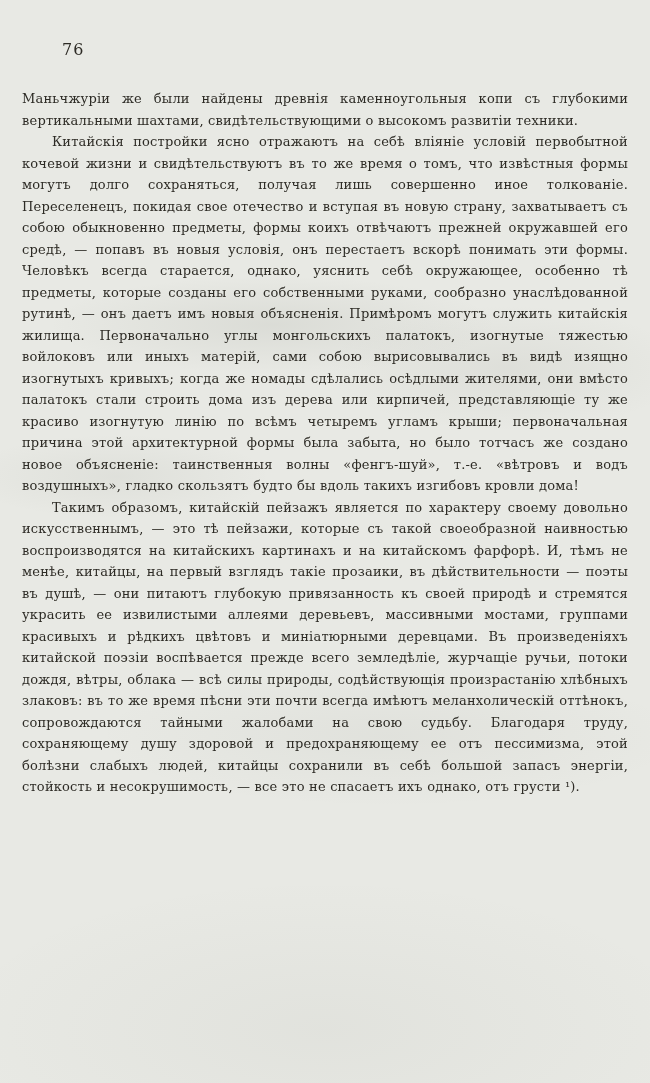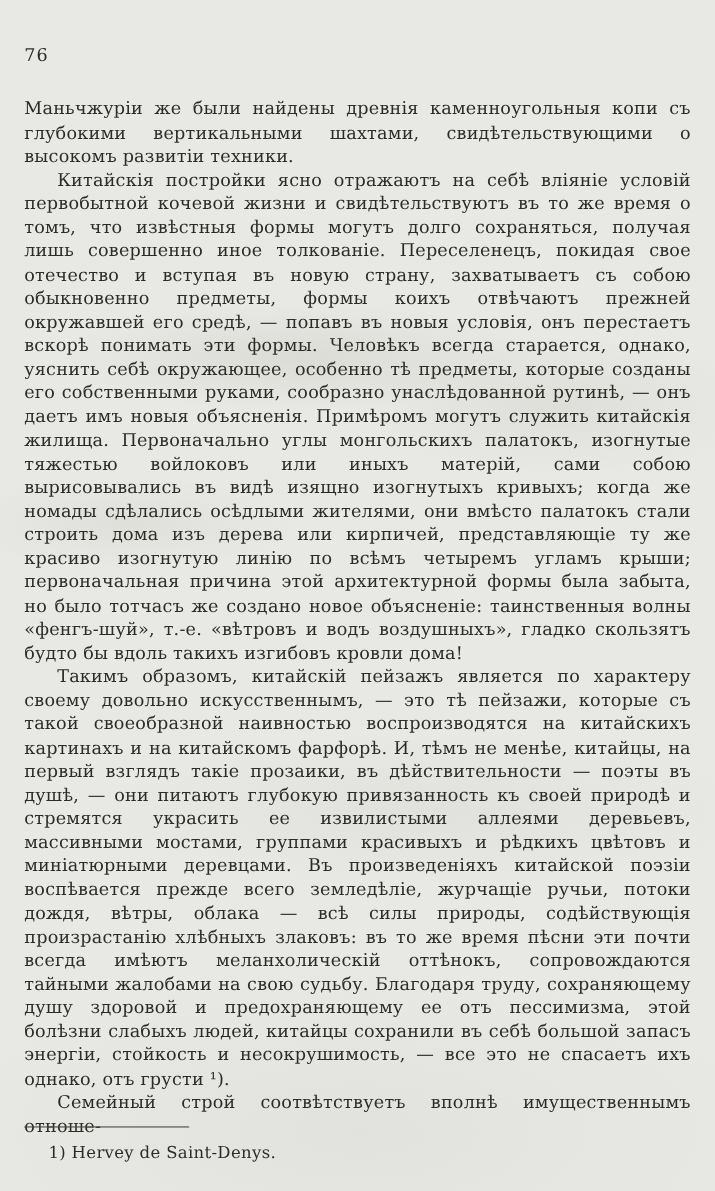--- a/index.html
+++ b/index.html
@@ -20,39 +20,40 @@
       radial-gradient(ellipse 420px 100px at 60% 68%, rgba(100,104,92,0.06), transparent 70%),
       radial-gradient(ellipse 500px 200px at 50% 95%, rgba(100,104,92,0.05), transparent 75%);
     overflow: hidden;
     color: #2d2b25;
     font-family: "DejaVu Serif", "Liberation Serif", serif;
   }
   .header {
     position: relative;
     padding: 40px 22px 0 22px;
     height: 26px;
+    margin-left: 40px;
   }
   .pagenum {
     position: absolute;
     left: 22px;
     top: 40px;
     font-size: 16px;
     letter-spacing: 1px;
   }
   .running-title {
     display: block;
     text-align: center;
     font-size: 14px;
     font-variant: small-caps;
     letter-spacing: 4px;
   }
   .body-text {
     padding: 22px 22px 0 22px;
     text-align: justify;
-    font-size: 16px;
+    font-size: 13px;
     line-height: 21.5px;
     letter-spacing: 0.2px;
   }
   .body-text p {
     margin: 0;
     text-indent: 30px;
   }
   .body-text p.noindent {
     text-indent: 0;
   }
@@ -81,21 +82,16 @@
 <div class="page">
 
   <div class="header">
     <span class="pagenum">76</span>
   </div>
 
   <div class="body-text">
     <p class="noindent">Маньчжуріи же были найдены древнія каменноугольныя копи съ глубокими вертикальными шахтами, свидѣтельствующими о высокомъ развитіи техники.</p>
     <p>Китайскія постройки ясно отражаютъ на себѣ вліяніе условій первобытной кочевой жизни и свидѣтельствуютъ въ то же время о томъ, что извѣстныя формы могутъ долго сохраняться, получая лишь совершенно иное толкованіе. Переселенецъ, покидая свое отечество и вступая въ новую страну, захватываетъ съ собою обыкновенно предметы, формы коихъ отвѣчаютъ прежней окружавшей его средѣ, — попавъ въ новыя условія, онъ перестаетъ вскорѣ понимать эти формы. Человѣкъ всегда старается, однако, уяснить себѣ окружающее, особенно тѣ предметы, которые созданы его собственными руками, сообразно унаслѣдованной рутинѣ, — онъ даетъ имъ новыя объясненія. Примѣромъ могутъ служить китайскія жилища. Первоначально углы монгольскихъ палатокъ, изогнутые тяжестью войлоковъ или иныхъ матерій, сами собою вырисовывались въ видѣ изящно изогнутыхъ кривыхъ; когда же номады сдѣлались осѣдлыми жителями, они вмѣсто палатокъ стали строить дома изъ дерева или кирпичей, представляющіе ту же красиво изогнутую линію по всѣмъ четыремъ угламъ крыши; первоначальная причина этой архитектурной формы была забыта, но было тотчасъ же создано новое объясненіе: таинственныя волны «фенгъ-шуй», т.-е. «вѣтровъ и водъ воздушныхъ», гладко скользятъ будто бы вдоль такихъ изгибовъ кровли дома!</p>
     <p>Такимъ образомъ, китайскій пейзажъ является по характеру своему довольно искусственнымъ, — это тѣ пейзажи, которые съ такой своеобразной наивностью воспроизводятся на китайскихъ картинахъ и на китайскомъ фарфорѣ. И, тѣмъ не менѣе, китайцы, на первый взглядъ такіе прозаики, въ дѣйствительности — поэты въ душѣ, — они питаютъ глубокую привязанность къ своей природѣ и стремятся украсить ее извилистыми аллеями деревьевъ, массивными мостами, группами красивыхъ и рѣдкихъ цвѣтовъ и миніатюрными деревцами. Въ произведеніяхъ китайской поэзіи воспѣвается прежде всего земледѣліе, журчащіе ручьи, потоки дождя, вѣтры, облака — всѣ силы природы, содѣйствующія произрастанію хлѣбныхъ злаковъ: въ то же время пѣсни эти почти всегда имѣютъ меланхолическій оттѣнокъ, сопровождаются тайными жалобами на свою судьбу. Благодаря труду, сохраняющему душу здоровой и предохраняющему ее отъ пессимизма, этой болѣзни слабыхъ людей, китайцы сохранили въ себѣ большой запасъ энергіи, стойкость и несокрушимость, — все это не спасаетъ ихъ однако, отъ грусти ¹).</p>
-    <p>Семейный строй соотвѣтствуетъ вполнѣ имущественнымъ отноше-</p>
   </div>
 
-  <div class="footer">
-    <div class="footnote-rule"></div>
-    <p class="footnote">1) Hervey de Saint-Denys.</p>
-  </div>
 
 </div>
 
 </body></html>

